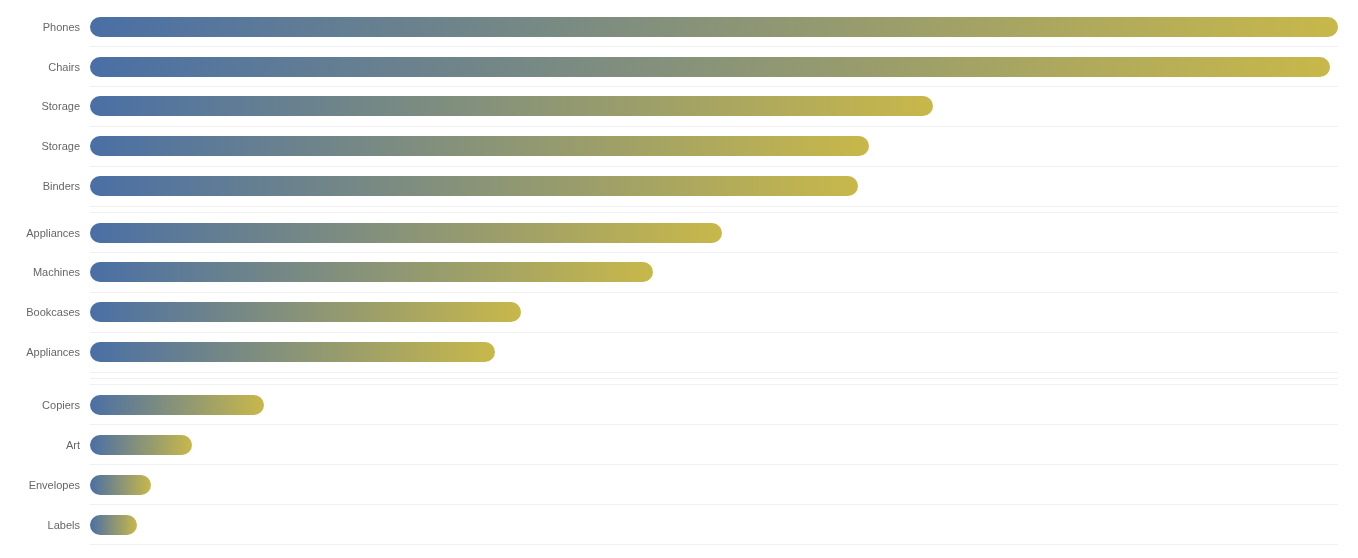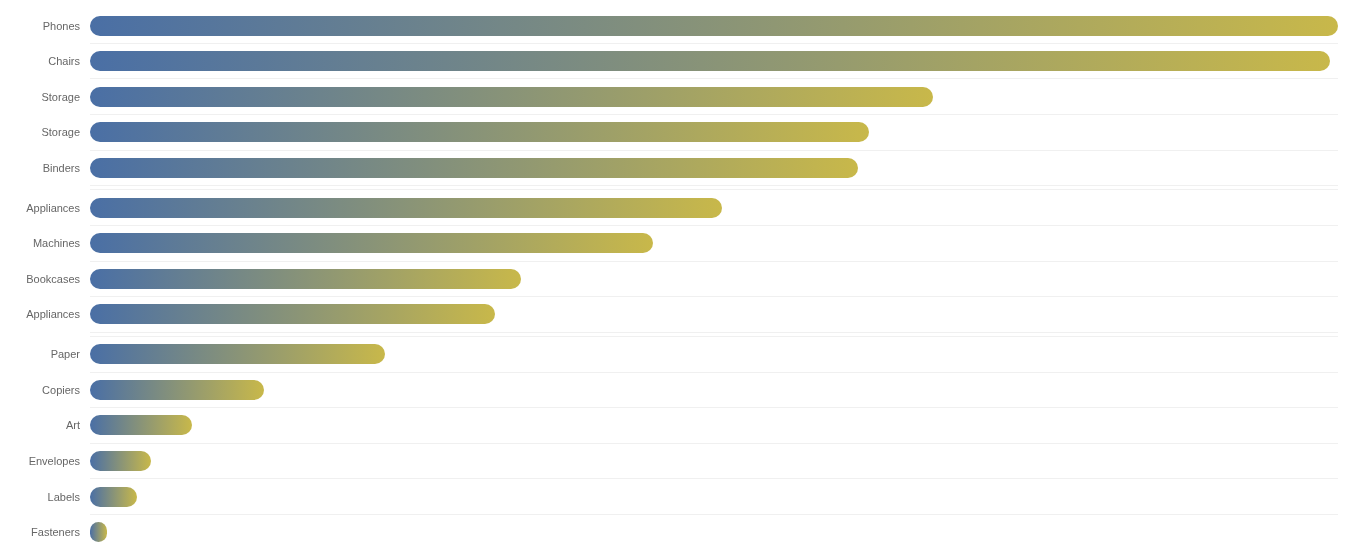--- a/index.html
+++ b/index.html
@@ -110,26 +110,20 @@
     </div>
     <hr class="divider-line">
     <div class="bar-row">
       <div class="bar-label">Appliances</div>
       <div class="bar-track">
         <div class="bar" style="width: 32.4242%; background: linear-gradient(to right, rgb(74, 111, 165), rgb(200, 184, 74));"></div>
       </div>
     </div>
     <hr class="divider-line">
     <hr class="divider-line">
-    <div class="bar-row">
-      <div class="bar-label">Paper</div>
-      <div class="bar-track">
-        <div class="bar" style="width: 23.6364%; background: linear-gradient(to right, rgb(74, 111, 165), rgb(200, 184, 74));"></div>
-      </div>
-    </div>
     <hr class="divider-line">
     <div class="bar-row">
       <div class="bar-label">Copiers</div>
       <div class="bar-track">
         <div class="bar" style="width: 13.9394%; background: linear-gradient(to right, rgb(74, 111, 165), rgb(200, 184, 74));"></div>
       </div>
     </div>
     <hr class="divider-line">
     <div class="bar-row">
       <div class="bar-label">Art</div>
@@ -145,19 +139,13 @@
       </div>
     </div>
     <hr class="divider-line">
     <div class="bar-row">
       <div class="bar-label">Labels</div>
       <div class="bar-track">
         <div class="bar" style="width: 3.78788%; background: linear-gradient(to right, rgb(74, 111, 165), rgb(200, 184, 74));"></div>
       </div>
     </div>
     <hr class="divider-line">
-    <div class="bar-row">
-      <div class="bar-label">Fasteners</div>
-      <div class="bar-track">
-        <div class="bar" style="width: 1.36364%; background: linear-gradient(to right, rgb(74, 111, 165), rgb(200, 184, 74));"></div>
-      </div>
-    </div>
   </div>
 
 </body></html>

